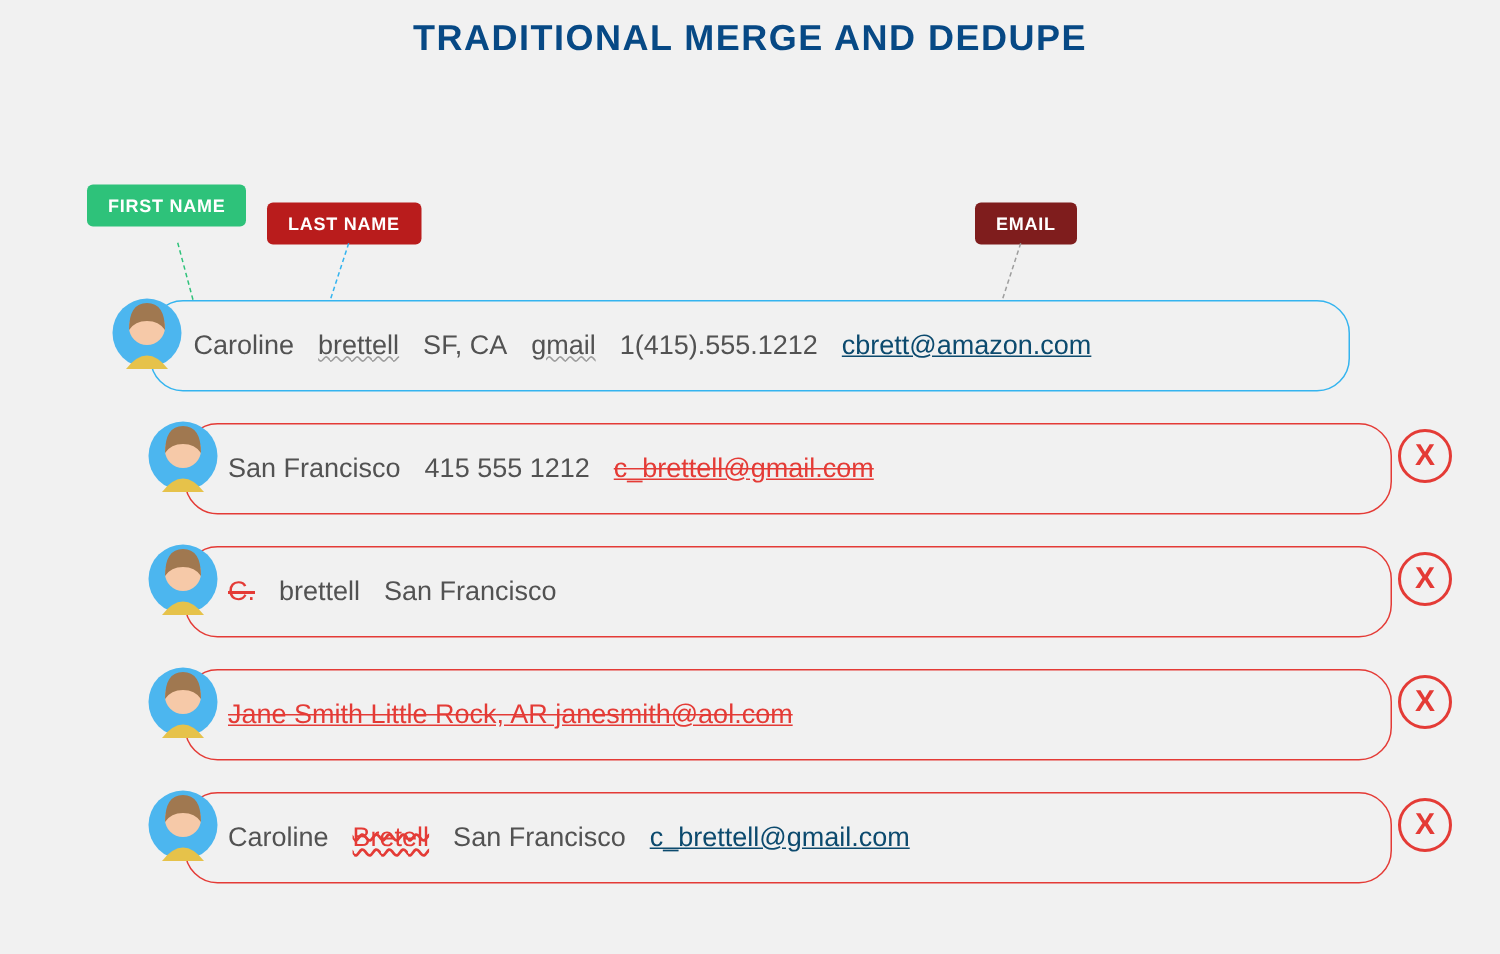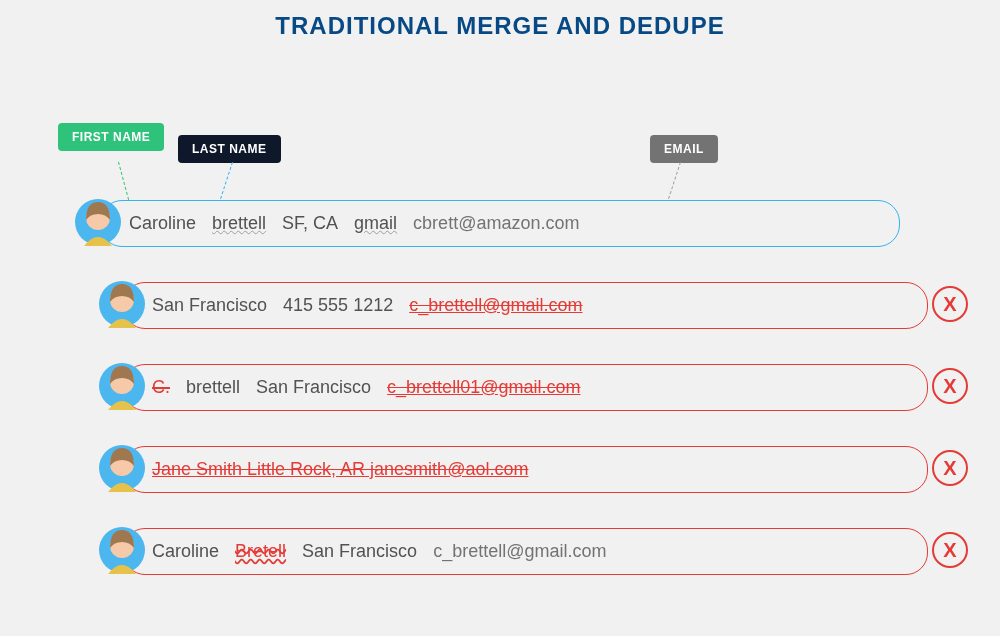--- a/index.html
+++ b/index.html
@@ -25,22 +25,22 @@
   .tag {
     position: absolute;
     color: #fff;
     font-size: 12px;
     font-weight: 700;
     padding: 7px 14px;
     border-radius: 4px;
     letter-spacing: 0.5px;
   }
   .tag-firstname { background: #2ec27a; left: 58px;  top: 123px; }
-  .tag-lastname  { background: #0f172a; left: 178px; top: 135px; }
-  .tag-email     { background: #737373; left: 650px; top: 135px; }
+  .tag-lastname  { background: #b91c1c; left: 178px; top: 135px; }
+  .tag-email     { background: #7f1d1d; left: 650px; top: 135px; }
 
   
   .leader {
     position: absolute;
     border-left: 1.5px dashed;
     transform-origin: top left;
   }
   .leader-firstname { border-color:#2ec27a; height:60px; left:118px; top:162px; transform: rotate(-15deg); }
   .leader-lastname  { border-color:#34b4ef; height:64px; left:232px; top:162px; transform: rotate(18deg); }
   .leader-email     { border-color:#9e9e9e; height:64px; left:680px; top:162px; transform: rotate(18deg); }
@@ -60,21 +60,21 @@
   .avatar {
     position: absolute;
     width: 48px;
     height: 48px;
     top: -2px;
     z-index: 2;
   }
   .pill {
     position: absolute;
     left: 100px;
-    height: 47px;
+    height: 61px;
     border-radius: 22px;
     display: flex;
     align-items: center;
     padding-left: 28px;
     font-size: 18px;
     white-space: nowrap;
     background: #f1f1f1;
   }
   .pill.primary {
     border: 1.5px solid #34b4ef;
@@ -82,21 +82,22 @@
     width: 800px;
   }
   .pill.dup {
     border: 1.5px solid #e43b36;
     color: #525252;
     width: 805px;
   }
   .pill span { margin-right: 16px; }
 
   .email-link {
-    color: #737373;
+    color: #0c4a6e;
+    text-decoration: underline;
   }
   .strike {
     text-decoration: line-through;
     text-decoration-color: #e43b36;
     text-decoration-thickness: 2px;
   }
   .red-strike-link {
     color: #e43b36;
     text-decoration: underline line-through;
     text-decoration-color: #e43b36;
@@ -152,20 +153,21 @@
       <circle cx="24" cy="24" r="23" fill="#4cb6ef"></circle>
       <path d="M10 48 q14 -18 28 0z" fill="#e6c24a"></path>
       <circle cx="24" cy="20" r="12" fill="#f6c9a8"></circle>
       <path d="M12 22 q0 -18 12 -18 q12 0 12 18 q-4 -6 -12 -6 q-8 0 -12 6z" fill="#a07850"></path>
     </svg>
     <div class="pill primary">
       <span>Caroline</span>
       <span class="squiggle">brettell</span>
       <span>SF, CA</span>
       <span class="squiggle">gmail</span>
+      <span>1(415).555.1212</span>
       <span class="email-link">cbrett@amazon.com</span>
     </div>
   </div>
 
   <div class="record">
     <svg class="avatar" style="left:98px" viewBox="0 0 48 48">
       <circle cx="24" cy="24" r="23" fill="#4cb6ef"></circle>
       <path d="M10 48 q14 -18 28 0z" fill="#e6c24a"></path>
       <circle cx="24" cy="20" r="12" fill="#f6c9a8"></circle>
       <path d="M12 22 q0 -18 12 -18 q12 0 12 18 q-4 -6 -12 -6 q-8 0 -12 6z" fill="#a07850"></path>
@@ -184,21 +186,20 @@
     <svg class="avatar" style="left:98px" viewBox="0 0 48 48">
       <circle cx="24" cy="24" r="23" fill="#4cb6ef"></circle>
       <path d="M10 48 q14 -18 28 0z" fill="#e6c24a"></path>
       <circle cx="24" cy="20" r="12" fill="#f6c9a8"></circle>
       <path d="M12 22 q0 -18 12 -18 q12 0 12 18 q-4 -6 -12 -6 q-8 0 -12 6z" fill="#a07850"></path>
     </svg>
     <div class="pill dup" style="left:123px">
       <span class="strike red-all">C.</span>
       <span>brettell</span>
       <span>San Francisco</span>
-      <span class="red-strike-link">c_brettell01@gmail.com</span>
     </div>
     <div class="del-btn">
         <span>X</span>
       </div>
   </div>
 
   <div class="record">
     <svg class="avatar" style="left:98px" viewBox="0 0 48 48">
       <circle cx="24" cy="24" r="23" fill="#4cb6ef"></circle>
       <path d="M10 48 q14 -18 28 0z" fill="#e6c24a"></path>

